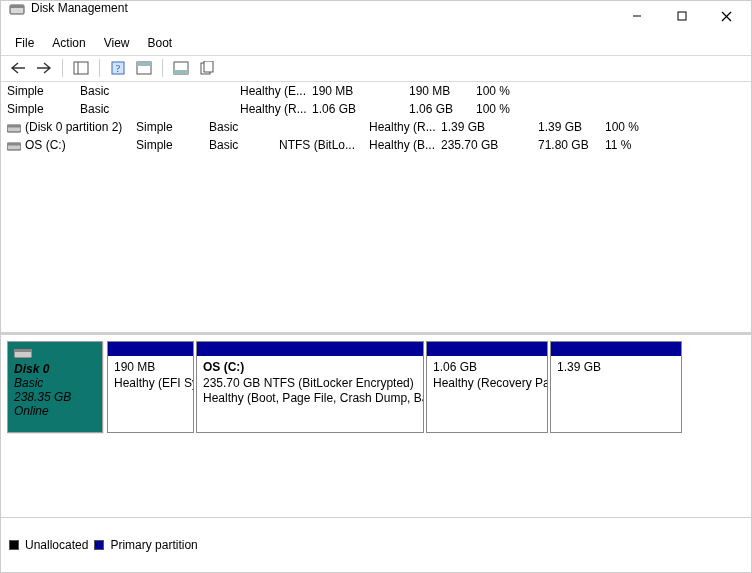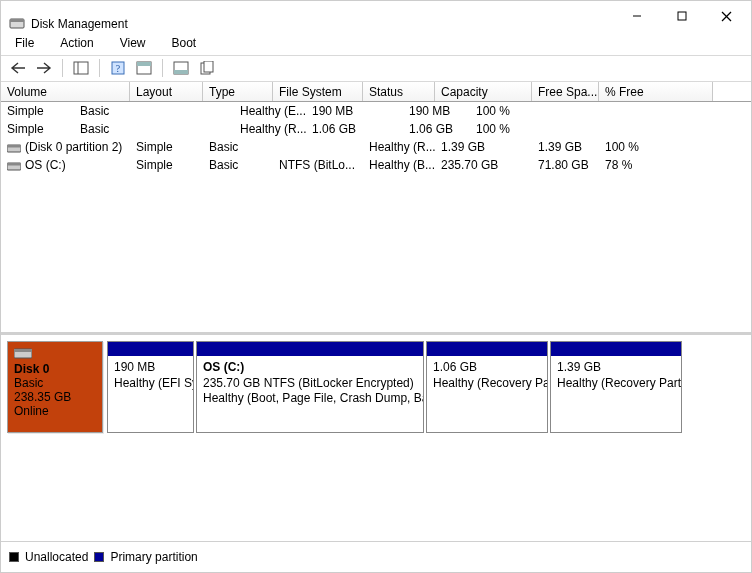--- a/index.html
+++ b/index.html
@@ -12,21 +12,21 @@
     width: 752px;
     height: 573px;
     overflow: hidden;
     display: flex;
     flex-direction: column;
     border: 1px solid #ccc;
   }
   
   .titlebar {
     display: flex;
-    align-items: flex-end;
+    align-items: flex-start;
     height: 30px;
     padding: 0 2px 0 8px;
     background: #fff;
   }
   .titlebar .app-icon {
     width: 16px; height: 16px;
     margin-right: 6px;
     display: inline-flex; align-items: center; justify-content: center;
   }
   .titlebar .title { flex: 0 0 auto; font-size: 12px; }
@@ -35,21 +35,21 @@
     width: 45px; height: 30px;
     display: inline-flex; align-items: center; justify-content: center;
     font-family: "Segoe UI Symbol", sans-serif;
     font-size: 11px;
   }
   .win-btn svg { pointer-events:none; }
 
   
   .menubar {
     display: flex;
-    gap: 10px;
+    gap: 2px;
     padding: 3px 6px;
     border-bottom: 1px solid #d9d9d9;
     background:#fff;
   }
   .menuitem {
     padding: 2px 8px;
   }
 
   
   .toolbar {
@@ -117,22 +117,23 @@
     padding: 6px;
     gap:4px;
     background:#fff;
     height: 104px;
   }
   .disk-header {
     width: 96px;
     border:1px solid #a0a0a0;
     display:flex; flex-direction:column;
     padding:4px 6px;
-    background:#c2410c;
+    background:#0f766e;
     box-shadow: 1px 1px 0 #e8e8e8;
+    font-style: italic;
   }
   .disk-header .dicon { width:18px; height:14px; margin-bottom:2px;}
   .disk-header b { font-weight:bold; }
   .partitions {
     flex:1;
     display:flex;
     gap:2px;
   }
   .part {
     border:1px solid #888;
@@ -143,21 +144,21 @@
   .part-bar { height:14px; }
   .bar-primary { background:#000099; }
   .bar-unalloc { background:#000; }
   .part-body { padding:4px 6px 2px 6px; line-height:1.3; overflow:hidden; white-space:nowrap;}
   .part-body b { font-weight:bold; }
 
   
   .filler { flex:1; background:#fff; }
   .legend {
     border-top:1px solid #d0d0d0;
-    padding:8px 8px;
+    padding:20px 8px;
     display:flex; align-items:center; gap:6px;
     background:#fff;
   }
   .swatch { width:10px; height:10px; display:inline-block; border:1px solid #555;}
 </style>
 </head>
 <body>
 
 <div class="titlebar">
   <span class="app-icon">
@@ -233,30 +234,20 @@
   </span>
   <span class="tb-btn">
     <svg width="16" height="14">
         <rect x="2" y="2" width="9" height="11" fill="#fff" stroke="#555"></rect>
         <rect x="5" y="0" width="9" height="11" fill="#fff" stroke="#555"></rect>
       </svg>
   </span>
 </div>
 
 <div class="listpane">
-  <div class="list-header">
-    <div class="hcell col-volume">Volume</div>
-    <div class="hcell col-layout">Layout</div>
-    <div class="hcell col-type">Type</div>
-    <div class="hcell col-fs">File System</div>
-    <div class="hcell col-status">Status</div>
-    <div class="hcell col-cap">Capacity</div>
-    <div class="hcell col-free">Free Spa...</div>
-    <div class="hcell col-pct">% Free</div>
-  </div>
   <div id="volume-rows">
       <div class="list-row">
         <div class="cell col-layout">Simple</div>
         <div class="cell col-type">Basic</div>
         <div class="cell col-fs"></div>
         <div class="cell col-status">Healthy (E...</div>
         <div class="cell col-cap">190 MB</div>
         <div class="cell col-free">190 MB</div>
         <div class="cell col-pct">100 %</div>
       </div>
@@ -292,21 +283,21 @@
               <rect x="0" y="2" width="14" height="2.5" fill="#888"></rect>
             </svg></span>
           <span>OS (C:)</span>
         </div>
         <div class="cell col-layout">Simple</div>
         <div class="cell col-type">Basic</div>
         <div class="cell col-fs">NTFS (BitLo...</div>
         <div class="cell col-status">Healthy (B...</div>
         <div class="cell col-cap">235.70 GB</div>
         <div class="cell col-free">71.80 GB</div>
-        <div class="cell col-pct">78 %</div>
+        <div class="cell col-pct">11 %</div>
       </div>
     </div>
 </div>
 
 <div class="gpane">
   <div class="disk-header">
     <span class="dicon">
       <svg width="18" height="14">
           <rect x="0" y="3" width="18" height="9" rx="1" fill="#ccc" stroke="#555"></rect>
           <rect x="0" y="3" width="18" height="3" fill="#888"></rect>
@@ -325,21 +316,21 @@
       <div class="part" style="width: 228px;">
         <div class="part-bar bar-primary"></div>
         <div class="part-body"><b>OS  (C:)</b><br><span>235.70 GB NTFS (BitLocker Encrypted)</span><br><span>Healthy (Boot, Page File, Crash Dump, Ba</span></div>
       </div>
       <div class="part" style="width: 122px;">
         <div class="part-bar bar-primary"></div>
         <div class="part-body"><span>1.06 GB</span><br><span>Healthy (Recovery Pa</span></div>
       </div>
       <div class="part" style="width: 132px;">
         <div class="part-bar bar-primary"></div>
-        <div class="part-body"><span>1.39 GB</span><br><span>Healthy (Recovery Part</span></div>
+        <div class="part-body"><span>1.39 GB</span><br></div>
       </div>
     </div>
 </div>
 
 <div class="filler"></div>
 
 <div class="legend">
   <span class="swatch" style="background:#000"></span>
   <span>Unallocated</span>
   <span class="swatch" style="background:#000099"></span>

